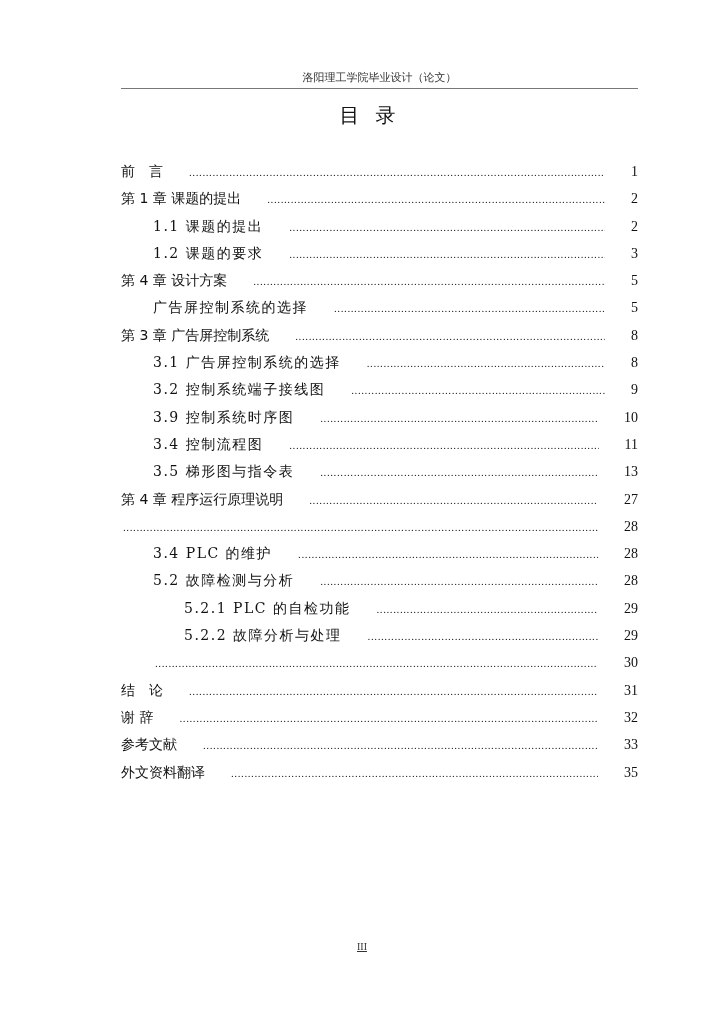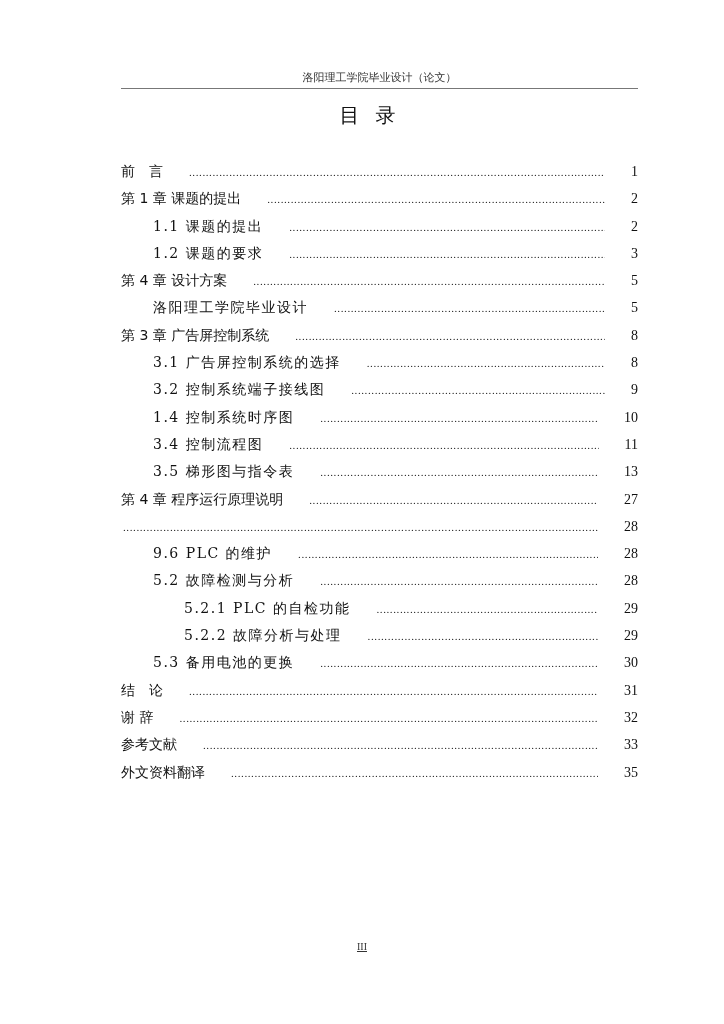--- a/index.html
+++ b/index.html
@@ -69,41 +69,41 @@
         <span class="label">1.2  课题的要求</span>
         <span class="leader"></span>
         <span class="page-num">3</span>
       </div>
       <div class="toc-row level-1">
         <span class="label">第 4 章  设计方案</span>
         <span class="leader"></span>
         <span class="page-num">5</span>
       </div>
       <div class="toc-row level-2">
-        <span class="label">洛阳理工学院毕业设计</span>
+        <span class="label">广告屏控制系统的选择</span>
         <span class="leader"></span>
         <span class="page-num">5</span>
       </div>
       <div class="toc-row level-1">
         <span class="label">第 3 章  广告屏控制系统</span>
         <span class="leader"></span>
         <span class="page-num">8</span>
       </div>
       <div class="toc-row level-2">
         <span class="label">3.1  广告屏控制系统的选择</span>
         <span class="leader"></span>
         <span class="page-num">8</span>
       </div>
       <div class="toc-row level-2">
         <span class="label">3.2  控制系统端子接线图</span>
         <span class="leader"></span>
         <span class="page-num">9</span>
       </div>
       <div class="toc-row level-2">
-        <span class="label">1.4 控制系统时序图</span>
+        <span class="label">3.9 控制系统时序图</span>
         <span class="leader"></span>
         <span class="page-num">10</span>
       </div>
       <div class="toc-row level-2">
         <span class="label">3.4 控制流程图</span>
         <span class="leader"></span>
         <span class="page-num">11</span>
       </div>
       <div class="toc-row level-2">
         <span class="label">3.5  梯形图与指令表</span>
@@ -113,41 +113,40 @@
       <div class="toc-row level-1">
         <span class="label">第 4 章  程序运行原理说明</span>
         <span class="leader"></span>
         <span class="page-num">27</span>
       </div>
       <div class="toc-row level-1">
         <span class="leader"></span>
         <span class="page-num">28</span>
       </div>
       <div class="toc-row level-2">
-        <span class="label">9.6 PLC 的维护</span>
+        <span class="label">3.4 PLC 的维护</span>
         <span class="leader"></span>
         <span class="page-num">28</span>
       </div>
       <div class="toc-row level-2">
         <span class="label">5.2  故障检测与分析</span>
         <span class="leader"></span>
         <span class="page-num">28</span>
       </div>
       <div class="toc-row level-3">
         <span class="label">5.2.1 PLC 的自检功能</span>
         <span class="leader"></span>
         <span class="page-num">29</span>
       </div>
       <div class="toc-row level-3">
         <span class="label">5.2.2  故障分析与处理</span>
         <span class="leader"></span>
         <span class="page-num">29</span>
       </div>
       <div class="toc-row level-2">
-        <span class="label">5.3  备用电池的更换</span>
         <span class="leader"></span>
         <span class="page-num">30</span>
       </div>
       <div class="toc-row level-1">
         <span class="label">结　论</span>
         <span class="leader"></span>
         <span class="page-num">31</span>
       </div>
       <div class="toc-row level-1">
         <span class="label">谢 辞</span>

